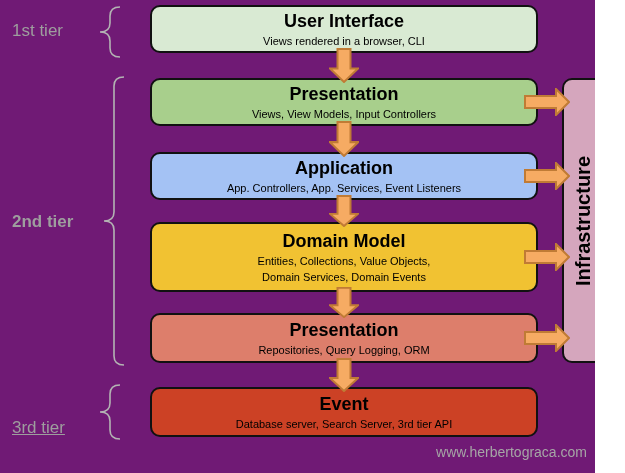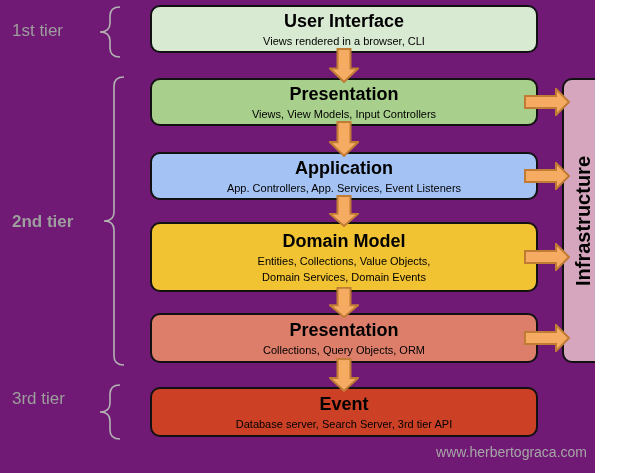--- a/index.html
+++ b/index.html
@@ -68,21 +68,21 @@
     color:#a6a6a6;font-size:14px;margin-left:48px;
   }
 </style>
 </head>
 <body>
 
 <div class="canvas">
 
   <div class="tier-label" style="top:21px;">1st tier</div>
   <div class="tier-label" style="top:212px;font-weight:bold;">2nd tier</div>
-  <div class="tier-label" style="top:389px;">3rd tier</div>
+  <div class="tier-label" style="top:418px;text-decoration:underline;">3rd tier</div>
 
   <svg class="brace" style="left:96px;top:6px;" width="26" height="52">
     <path d="M 24,1 Q 14,1 14,10 L 14,17 Q 14,26 4,26 Q 14,26 14,35 L 14,42 Q 14,51 24,51"></path>
   </svg>
   <svg class="brace" style="left:100px;top:76px;" width="26" height="290">
     <path d="M 24,1 Q 14,1 14,10 L 14,136 Q 14,145 4,145 Q 14,145 14,154 L 14,280 Q 14,289 24,289"></path>
   </svg>
   <svg class="brace" style="left:96px;top:384px;" width="26" height="56">
     <path d="M 24,1 Q 14,1 14,10 L 14,19 Q 14,28 4,28 Q 14,28 14,37 L 14,46 Q 14,55 24,55"></path>
   </svg>
@@ -103,21 +103,21 @@
     <div class="layer-sub">Domain Services, Domain Events</div>
   </div>
 
   <div class="layer application">
     <div class="layer-title">Application</div>
     <div class="layer-sub">App. Controllers, App. Services, Event Listeners</div>
   </div>
 
   <div class="layer persistence">
     <div class="layer-title">Presentation</div>
-    <div class="layer-sub">Collections, Query Objects, ORM</div>
+    <div class="layer-sub">Repositories, Query Logging, ORM</div>
   </div>
 
   <div class="layer data">
     <div class="layer-title">Event</div>
     <div class="layer-sub">Database server, Search Server, 3rd tier API</div>
   </div>
 
   <div class="infra">
     <div class="infra-rotate">
       <div class="infra-title">Infrastructure</div>

